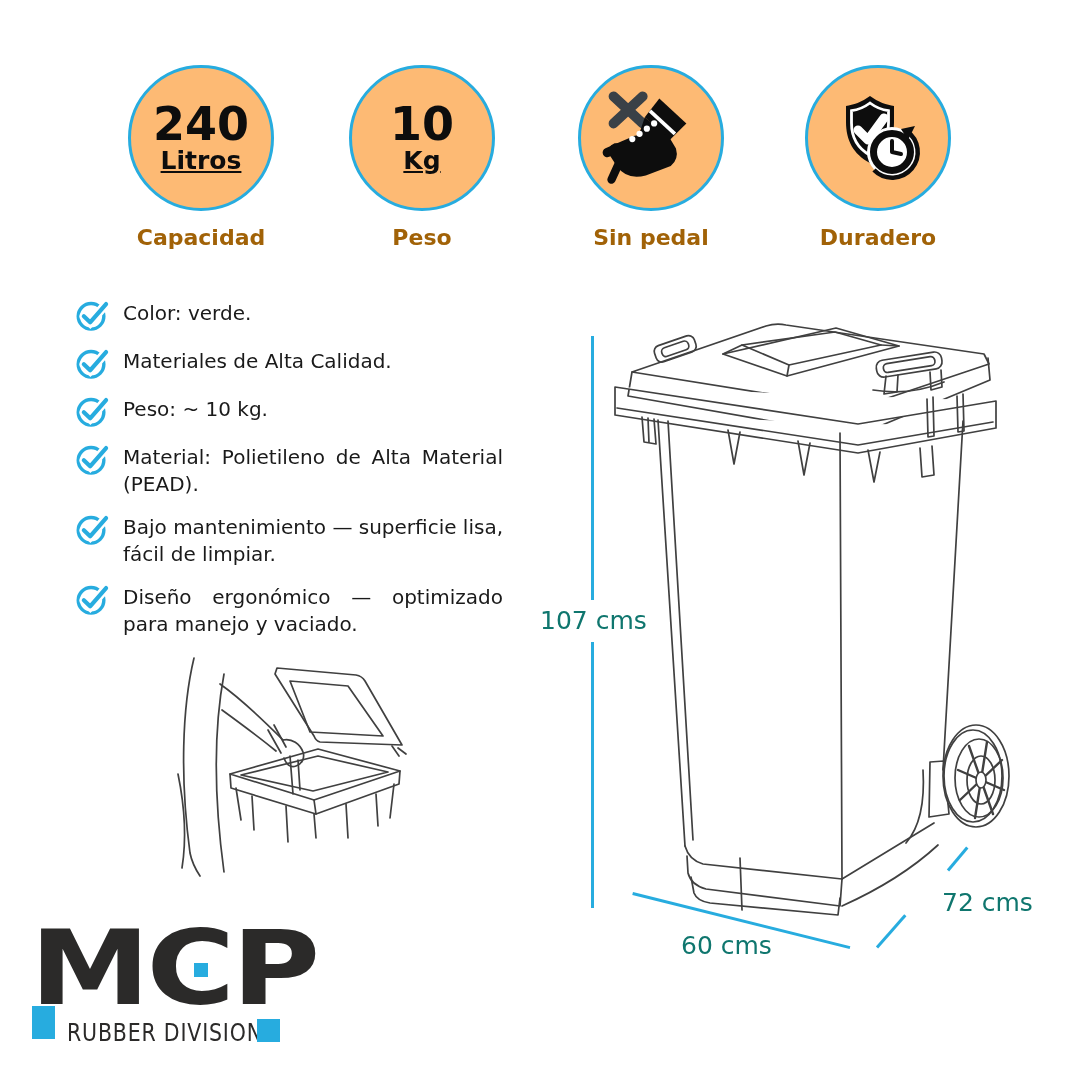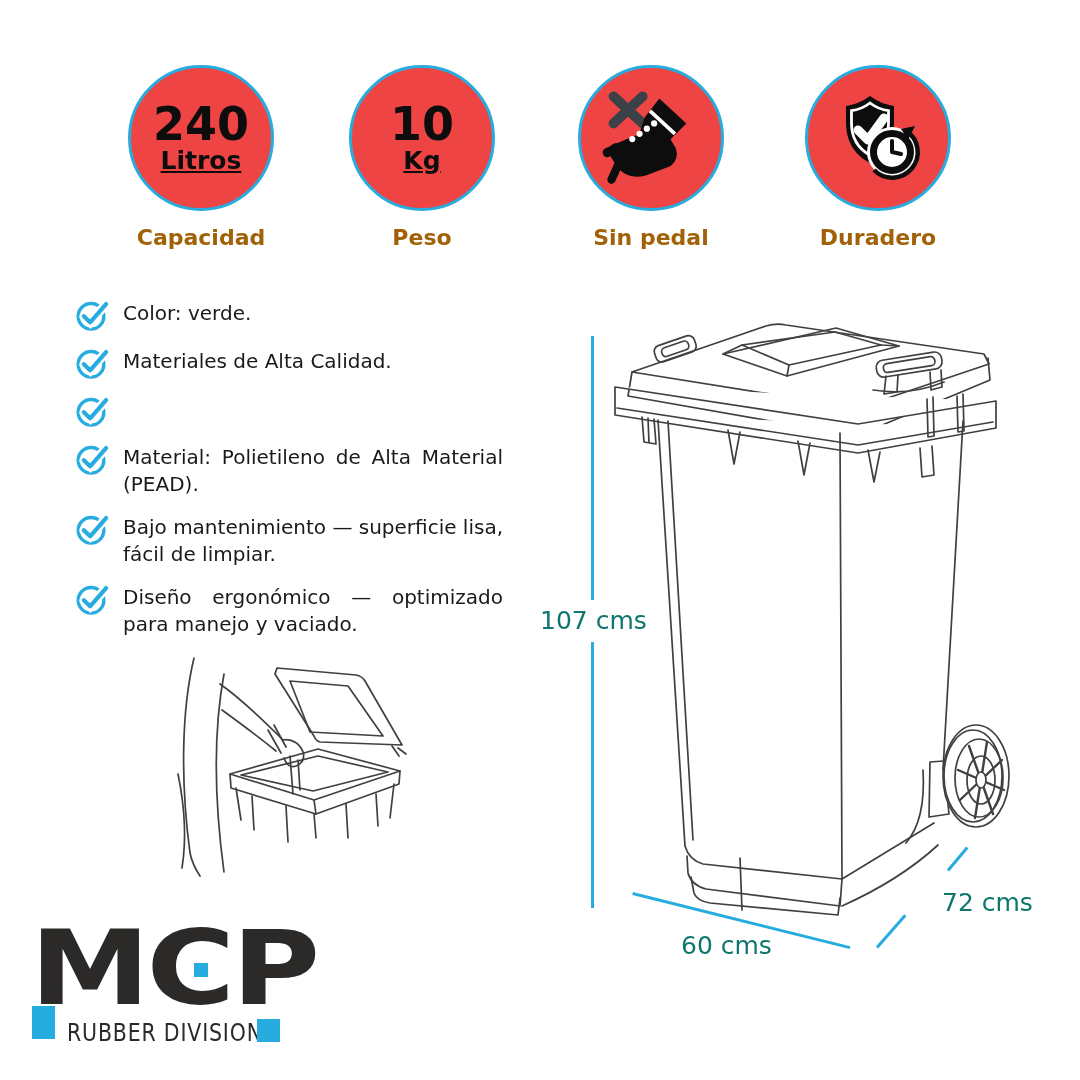--- a/index.html
+++ b/index.html
@@ -7,21 +7,21 @@
     width:1080px;height:1080px;position:relative;background:#ffffff;
     font-family:"DejaVu Sans",sans-serif;color:#111;overflow:hidden;
   }
   .abs{position:absolute;}
 
   
   .feature{position:absolute;top:65px;width:170px;text-align:center;}
   .fcircle{
     width:140px;height:140px;border:3px solid #27ACDF;border-radius:50%;
     margin:0 auto 14px auto;display:flex;flex-direction:column;
-    align-items:center;justify-content:center;background:#ef4444;
+    align-items:center;justify-content:center;background:#fdba74;
   }
   .fvalue{font-size:46px;font-weight:bold;line-height:1;color:#0d0d0d;}
   .funit{font-size:25px;font-weight:bold;line-height:1.1;color:#0d0d0d;text-decoration:underline;}
   .flabel{font-size:22px;font-weight:bold;color:#a16207;}
 
   
   .checklist{position:absolute;left:76px;top:300px;width:430px;}
   .check-item{display:flex;align-items:flex-start;margin-bottom:16px;}
   .check-icon{flex:0 0 34px;width:34px;height:34px;margin-right:13px;margin-top:-2px;}
   .check-text{
@@ -138,20 +138,21 @@
     <div class="check-text">Materiales de Alta Calidad.</div>
   </div>
   <div class="check-item">
     <span class="check-icon">
       <svg width="34" height="34" viewBox="0 0 26 26">
           <circle cx="11.5" cy="14" r="9.8" fill="none" stroke="#27ACDF" stroke-width="2.6"></circle>
           <path d="M6,14 L10.8,18.6 L23,4.6" fill="none" stroke="#fff" stroke-width="7" stroke-linecap="round"></path>
           <path d="M6,14 L10.8,18.6 L23,4.6" fill="none" stroke="#27ACDF" stroke-width="3.2" stroke-linecap="round" stroke-linejoin="round"></path>
         </svg>
     </span>
+    <div class="check-text">Peso: ~ 10 kg.</div>
   </div>
   <div class="check-item">
     <span class="check-icon">
       <svg width="34" height="34" viewBox="0 0 26 26">
           <circle cx="11.5" cy="14" r="9.8" fill="none" stroke="#27ACDF" stroke-width="2.6"></circle>
           <path d="M6,14 L10.8,18.6 L23,4.6" fill="none" stroke="#fff" stroke-width="7" stroke-linecap="round"></path>
           <path d="M6,14 L10.8,18.6 L23,4.6" fill="none" stroke="#27ACDF" stroke-width="3.2" stroke-linecap="round" stroke-linejoin="round"></path>
         </svg>
     </span>
     <div class="check-text">Material: Polietileno de Alta Material (PEAD).</div>

